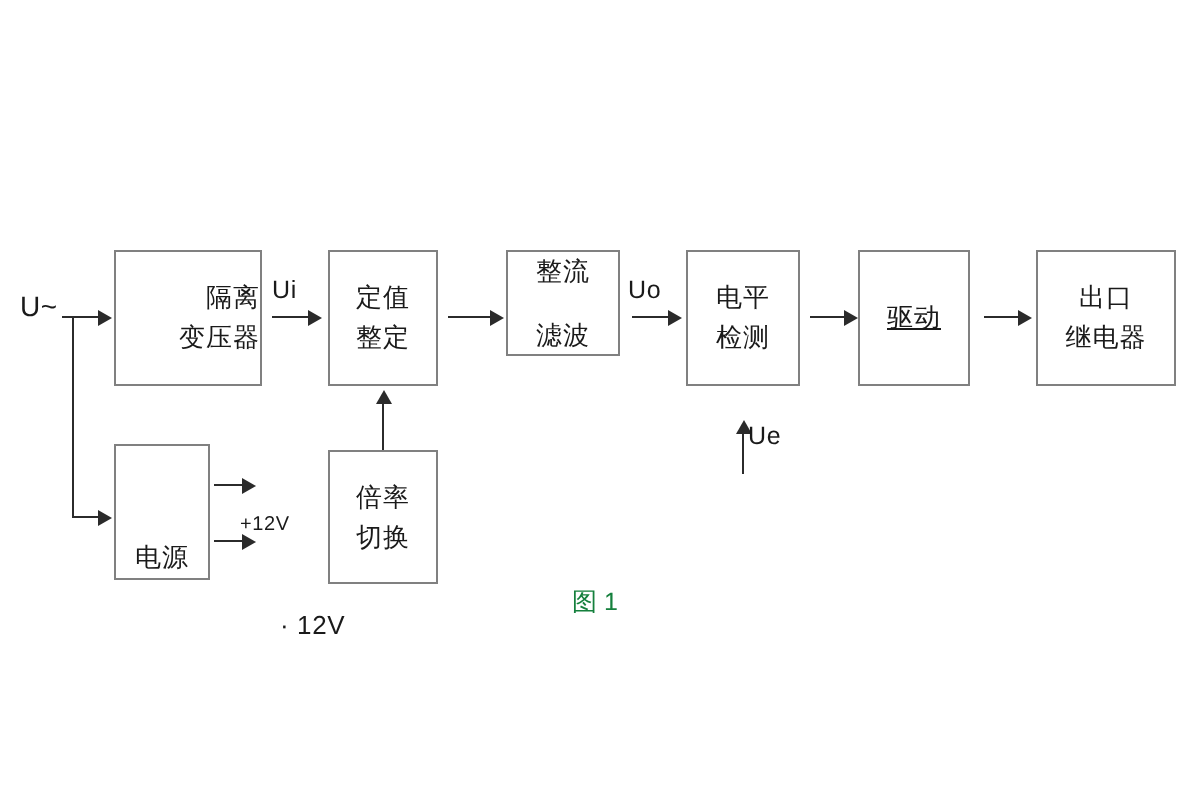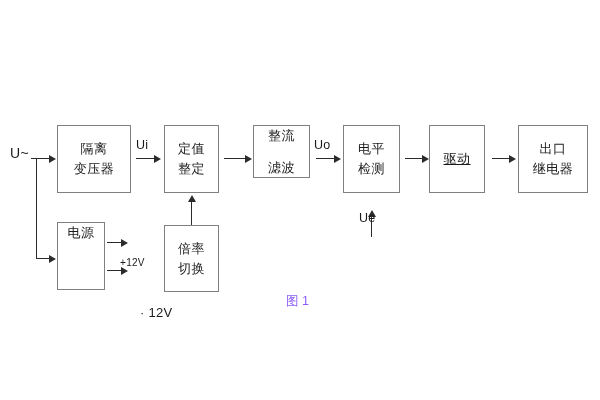--- a/index.html
+++ b/index.html
@@ -36,21 +36,21 @@
   }
   .lbl {
     position: absolute;
     color: #1a1a1a;
     font-size: 12.5px;
     white-space: nowrap;
     letter-spacing: 0.3px;
   }
   .cap {
     position: absolute;
-    color: #8b5cf6;
+    color: #15803d;
     font-size: 12.5px;
     white-space: nowrap;
   }
   
   .hline {
     position: absolute;
     height: 0;
     border-top: 1.2px solid #2b2b2b;
   }
   .vline {
@@ -82,21 +82,21 @@
 
   <div class="hline" style="left:31px; top:158px; width:6px;"></div>
   <div class="vline" style="left:36px; top:158px; height:100px;"></div>
 
   <div class="hline" style="left:36px; top:158px; width:14px;"></div>
   <div class="arrow-r" style="left:49px; top:154.5px;"></div>
 
   <div class="hline" style="left:36px; top:258px; width:14px;"></div>
   <div class="arrow-r" style="left:49px; top:254.5px;"></div>
 
-  <div class="blk" style="left:57px; top:125px; width:74px; height:68px;">
+  <div class="blk" style="left:57px; top:125px; width:74px; height:68px;align-items:flex-end;">
     <span class="ln">隔离</span>
     <span class="ln">变压器</span>
   </div>
 
   <div class="lbl" style="left:136px; top:138px;">Ui</div>
   <div class="hline" style="left:136px; top:158px; width:19px;"></div>
   <div class="arrow-r" style="left:154px; top:154.5px;"></div>
 
   <div class="blk" style="left:164px; top:125px; width:55px; height:68px;">
     <span class="ln">定值</span>
@@ -128,21 +128,21 @@
   </div>
 
   <div class="hline" style="left:492px; top:158px; width:18px;"></div>
   <div class="arrow-r" style="left:509px; top:154.5px;"></div>
 
   <div class="blk" style="left:518px; top:125px; width:70px; height:68px;">
     <span class="ln">出口</span>
     <span class="ln">继电器</span>
   </div>
 
-  <div class="blk" style="left:57px; top:222px; width:48px; height:68px; justify-content:flex-start;">
+  <div class="blk" style="left:57px; top:222px; width:48px; height:68px; justify-content:flex-end;">
     <span class="ln">电源</span>
   </div>
 
   <div class="hline" style="left:107px; top:242px; width:16px;"></div>
   <div class="arrow-r" style="left:121px; top:238.5px;"></div>
   <div class="lbl" style="left:120px; top:234px; font-size:10px;margin-top:23px;">+12V</div>
 
   <div class="hline" style="left:107px; top:270px; width:16px;"></div>
   <div class="arrow-r" style="left:121px; top:266.5px;"></div>
   <div class="lbl" style="left:140px; top:262px; font-size:13px;margin-top:43px;">· 12V</div>
@@ -151,17 +151,17 @@
     <span class="ln">倍率</span>
     <span class="ln">切换</span>
   </div>
 
   <div class="vline" style="left:191px; top:200px; height:25px;"></div>
   <div class="arrow-u" style="left:187.5px; top:195px;"></div>
 
 
   <div class="vline" style="left:371px; top:215px; height:22px;"></div>
   <div class="arrow-u" style="left:367.5px; top:210px;"></div>
-  <div class="lbl" style="left:359px; top:211px;">Ue</div>
+  <div class="lbl" style="left:374px; top:211px;">Ue</div>
 
   <div class="cap" style="left:286px; top:293px;">图 1</div>
 
 </div>
 
 </body></html>

